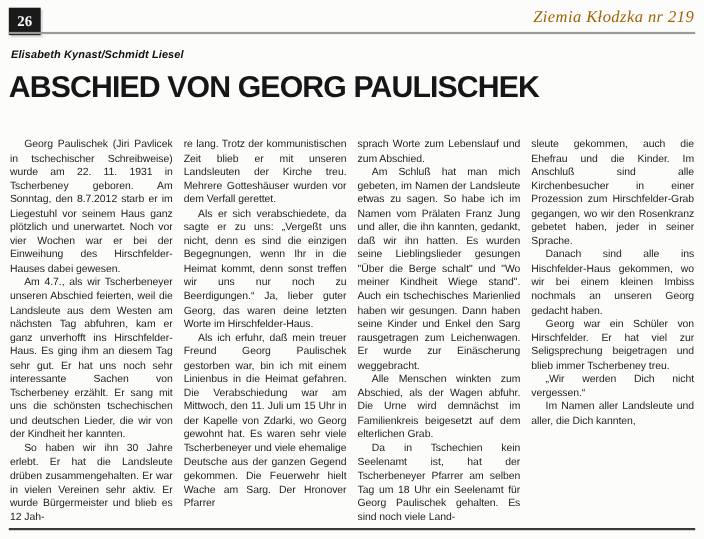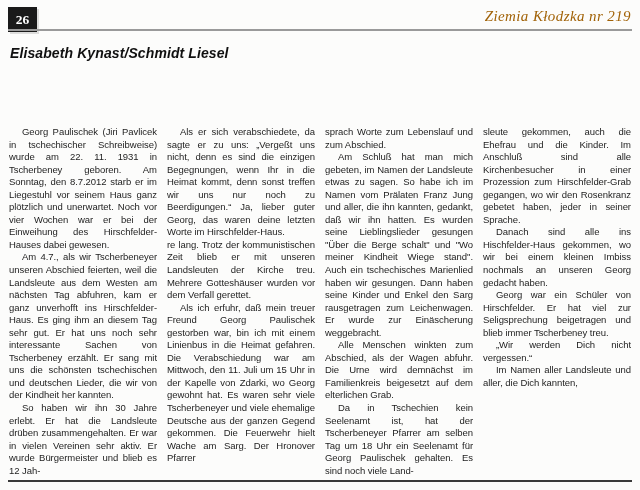--- a/index.html
+++ b/index.html
@@ -50,21 +50,21 @@
     top: 29px;
     height: 2px;
     background: #9a9a9a;
   }
   .author-line {
     position: absolute;
     left: 10px;
     top: 45px;
     font-weight: bold;
     font-style: italic;
-    font-size: 14px;
+    font-size: 10px;
     color: #101010;
     letter-spacing: 0.1px;
   }
   .article-title {
     position: absolute;
     left: 8px;
     top: 63px;
     margin: 0;
     font-weight: bold;
     font-size: 27.5px;
@@ -116,30 +116,31 @@
   <header>
     <div class="pagenum-box">
       <span>26</span>
     </div>
     <div class="journal-title">Ziemia Kłodzka nr 219</div>
     <div class="header-rule"></div>
   </header>
 
   <div class="author-line">Elisabeth Kynast/Schmidt Liesel</div>
 
+  <h1 class="article-title">ABSCHIED VON GEORG PAULISCHEK</h1>
 
   <main class="columns">
     <div class="col">
         <p class="para indent">Georg Paulischek (Jiri Pavlicek in tschechischer Schreibweise) wurde am 22. 11. 1931 in Tscherbeney geboren. Am Sonntag, den 8.7.2012 starb er im Liegestuhl vor seinem Haus ganz plötzlich und unerwartet. Noch vor vier Wochen war er bei der Einweihung des Hirschfelder-Hauses dabei gewesen.</p>
         <p class="para indent">Am 4.7., als wir Tscherbeneyer unseren Abschied feierten, weil die Landsleute aus dem Westen am nächsten Tag abfuhren, kam er ganz unverhofft ins Hirschfelder-Haus. Es ging ihm an diesem Tag sehr gut. Er hat uns noch sehr interessante Sachen von Tscherbeney erzählt. Er sang mit uns die schönsten tschechischen und deutschen Lieder, die wir von der Kindheit her kannten.</p>
         <p class="para indent">So haben wir ihn 30 Jahre erlebt. Er hat die Landsleute drüben zusammengehalten. Er war in vielen Vereinen sehr aktiv. Er wurde Bürgermeister und blieb es 12 Jah-</p>
       </div>
     <div class="col">
+        <p class="para">re lang. Trotz der kommunistischen Zeit blieb er mit unseren Landsleuten der Kirche treu. Mehrere Gotteshäuser wurden vor dem Verfall gerettet.</p>
         <p class="para indent">Als er sich verabschiedete, da sagte er zu uns: „Vergeßt uns nicht, denn es sind die einzigen Begegnungen, wenn Ihr in die Heimat kommt, denn sonst treffen wir uns nur noch zu Beerdigungen.“ Ja, lieber guter Georg, das waren deine letzten Worte im Hirschfelder-Haus.</p>
-        <p class="para">re lang. Trotz der kommunistischen Zeit blieb er mit unseren Landsleuten der Kirche treu. Mehrere Gotteshäuser wurden vor dem Verfall gerettet.</p>
         <p class="para indent">Als ich erfuhr, daß mein treuer Freund Georg Paulischek gestorben war, bin ich mit einem Linienbus in die Heimat gefahren. Die Verabschiedung war am Mittwoch, den 11. Juli um 15 Uhr in der Kapelle von Zdarki, wo Georg gewohnt hat. Es waren sehr viele Tscherbeneyer und viele ehemalige Deutsche aus der ganzen Gegend gekommen. Die Feuerwehr hielt Wache am Sarg. Der Hronover Pfarrer</p>
       </div>
     <div class="col">
         <p class="para">sprach Worte zum Lebenslauf und zum Abschied.</p>
         <p class="para indent">Am Schluß hat man mich gebeten, im Namen der Landsleute etwas zu sagen. So habe ich im Namen vom Prälaten Franz Jung und aller, die ihn kannten, gedankt, daß wir ihn hatten. Es wurden seine Lieblingslieder gesungen "Über die Berge schalt" und "Wo meiner Kindheit Wiege stand". Auch ein tschechisches Marienlied haben wir gesungen. Dann haben seine Kinder und Enkel den Sarg rausgetragen zum Leichenwagen. Er wurde zur Einäscherung weggebracht.</p>
         <p class="para indent">Alle Menschen winkten zum Abschied, als der Wagen abfuhr. Die Urne wird demnächst im Familienkreis beigesetzt auf dem elterlichen Grab.</p>
         <p class="para indent">Da in Tschechien kein Seelenamt ist, hat der Tscherbeneyer Pfarrer am selben Tag um 18 Uhr ein Seelenamt für Georg Paulischek gehalten. Es sind noch viele Land-</p>
       </div>
     <div class="col">
         <p class="para">sleute gekommen, auch die Ehefrau und die Kinder. Im Anschluß sind alle Kirchenbesucher in einer Prozession zum Hirschfelder-Grab gegangen, wo wir den Rosenkranz gebetet haben, jeder in seiner Sprache.</p>

